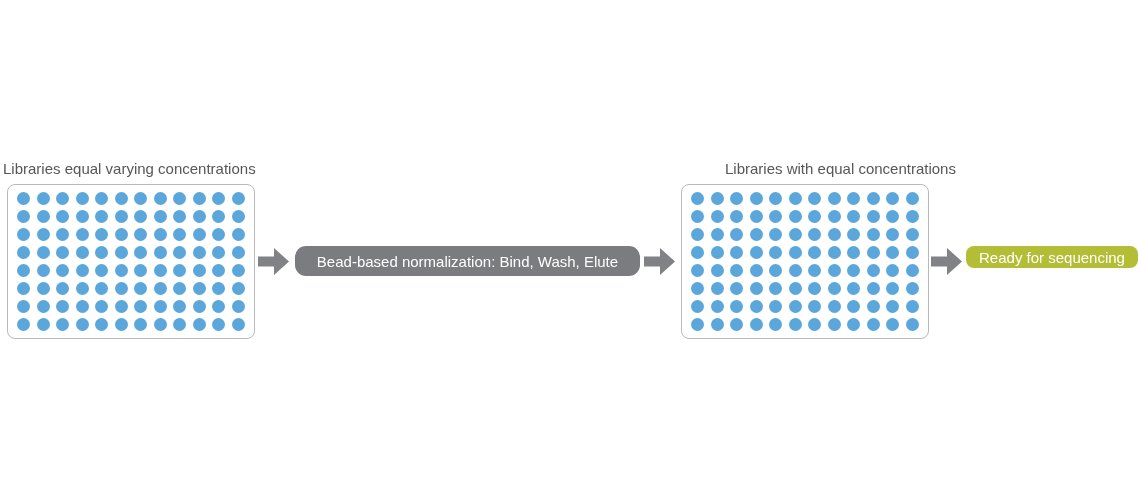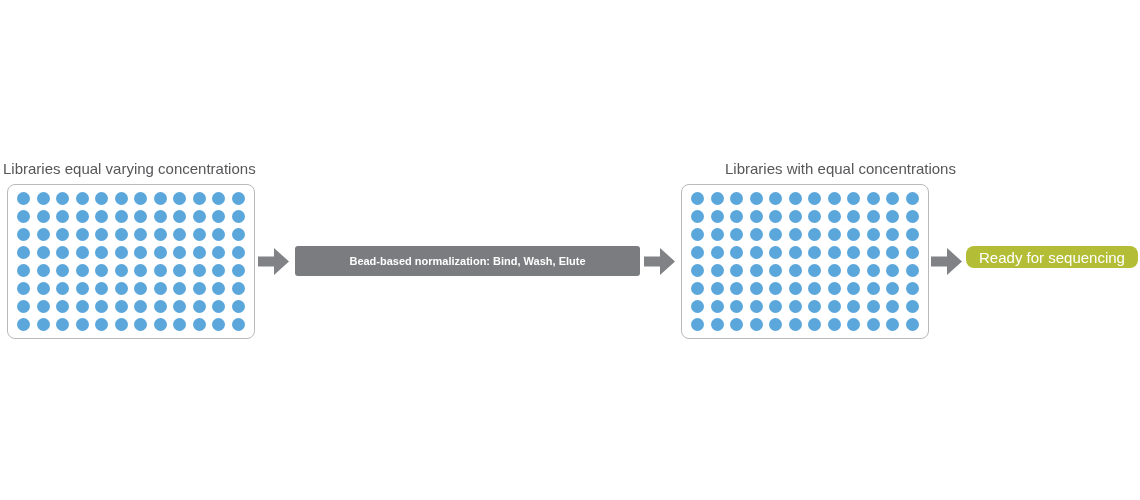--- a/index.html
+++ b/index.html
@@ -62,28 +62,27 @@
   .flow-arrow svg { display: block; }
   .flow-arrow polygon { fill: var(--arrow-gray, #808285); }
 
   .process-box {
     position: absolute;
     left: 295px;
     top: 246px;
     width: 345px;
     height: 30px;
     background: var(--process-gray, #7b7c7f);
-    border-radius: 3px;
+    border-radius: 11px;
     color: #ffffff;
-    font-size: 11px;
+    font-size: 15px;
     display: flex;
     align-items: center;
     justify-content: center;
     white-space: nowrap;
-    font-weight: bold;
   }
   .result-box {
     position: absolute;
     left: 966px;
     top: 246px;
     width: 172px;
     height: 22px;
     background: var(--result-green, #b3bd35);
     border-radius: 8px;
     color: #ffffff;

